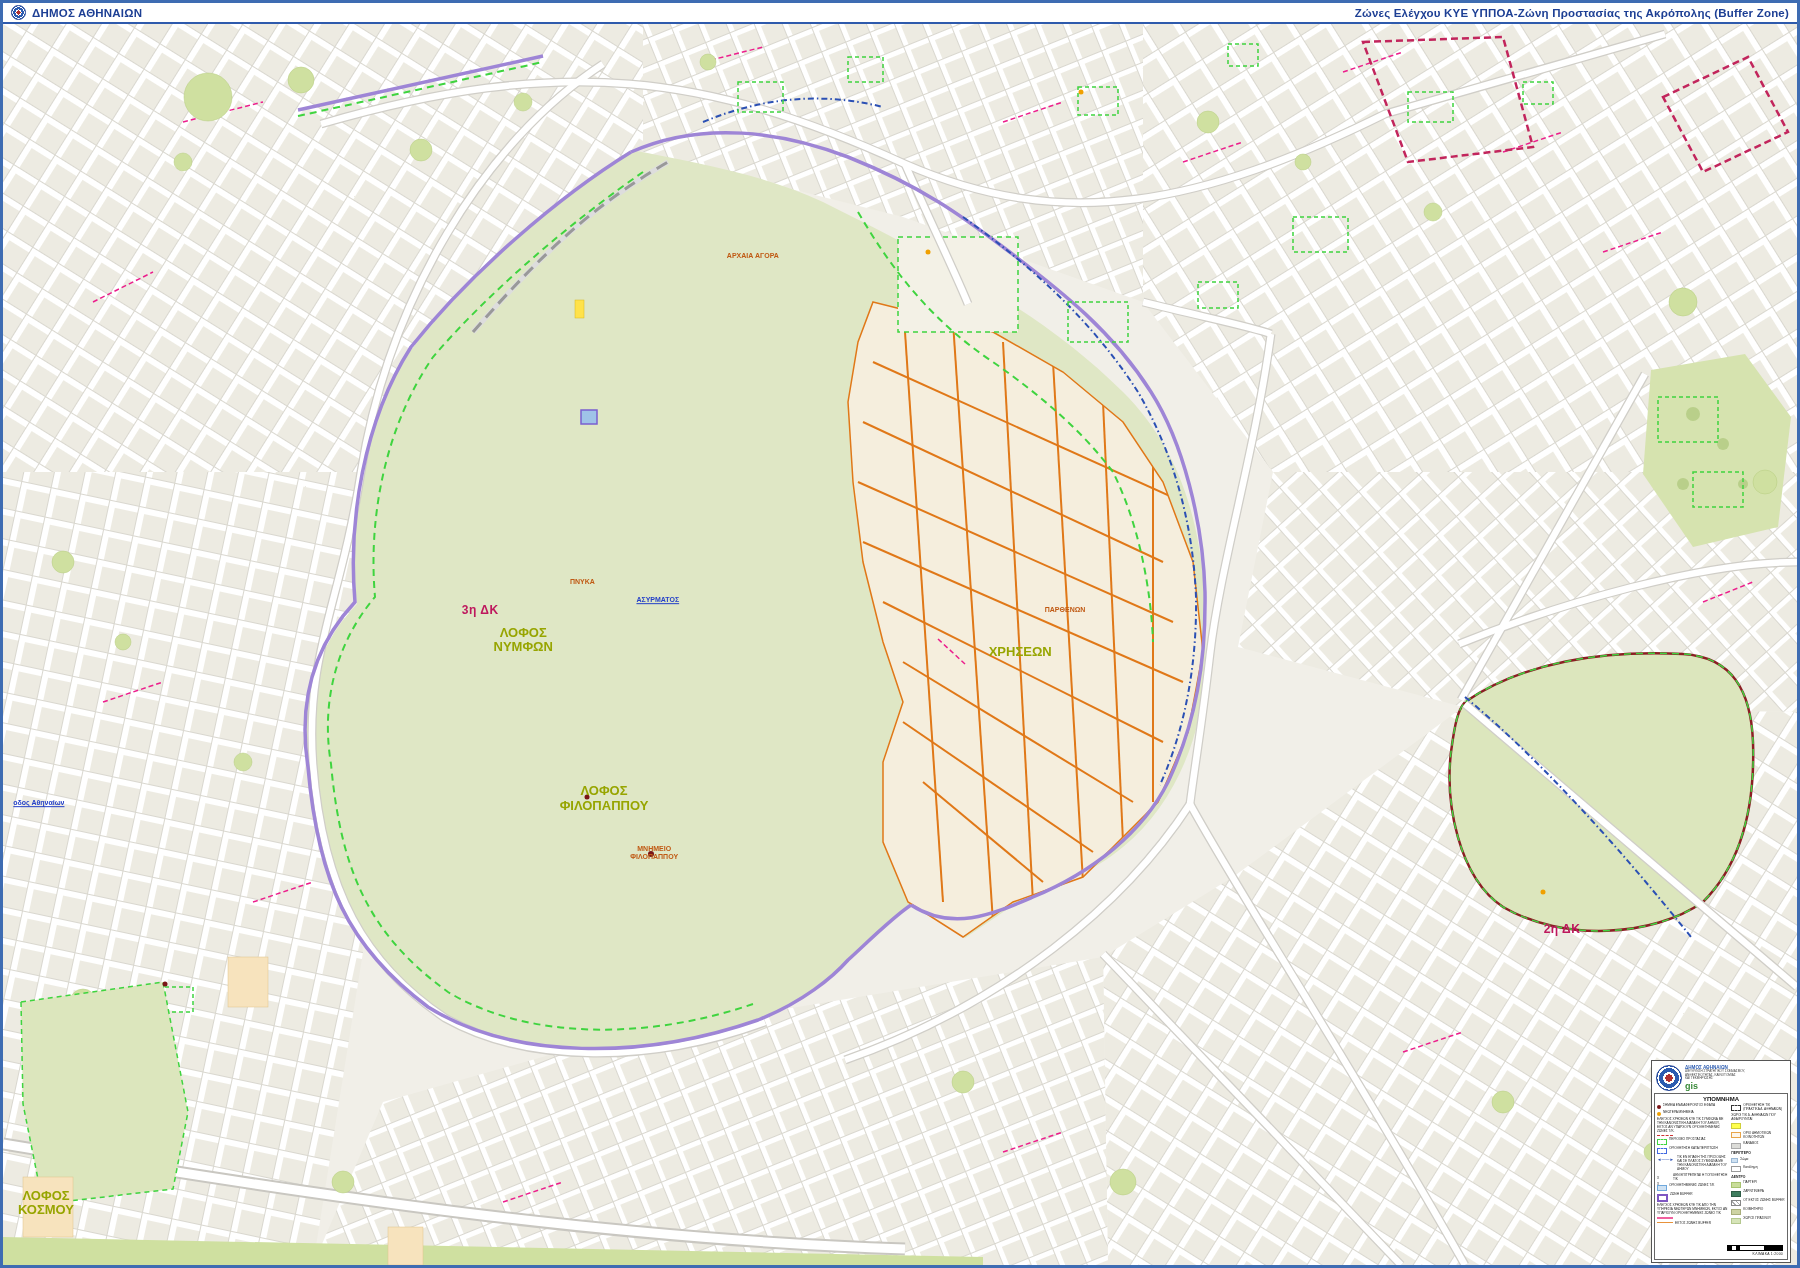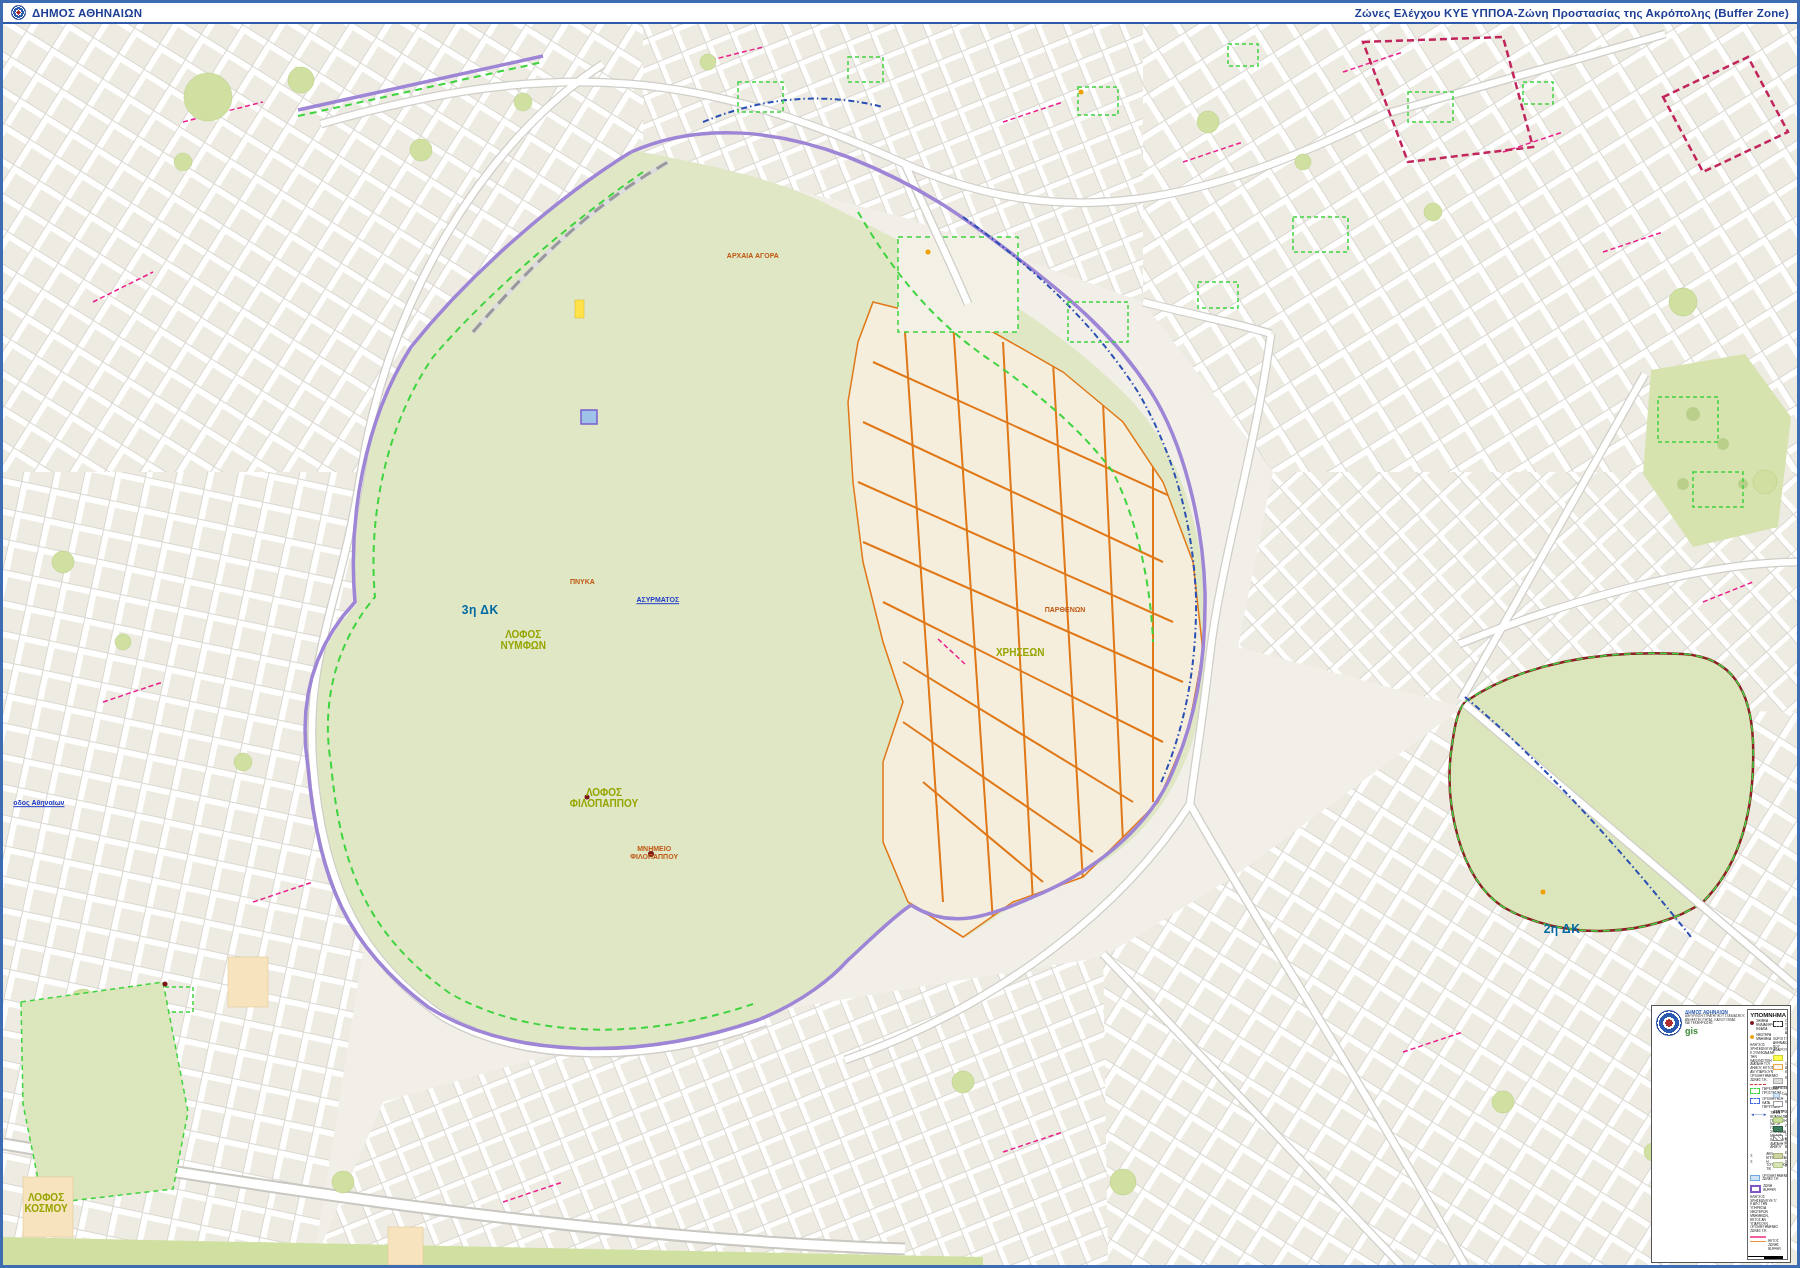--- a/index.html
+++ b/index.html
@@ -13,26 +13,26 @@
     background:radial-gradient(circle,#b03030 0 22%,#ffffff 22% 34%,#2b5bb0 34% 58%,#ffffff 58% 68%,#2b5bb0 68% 100%);
     border:1px solid #1d3f94;box-sizing:border-box;}
   .emblem.small{width:15px;height:15px;}
   #header .htxt{font-size:11.5px;font-weight:bold;color:#1d3f94;letter-spacing:.2px;}
   
   #map{position:absolute;left:3px;top:24px;right:3px;bottom:3px;overflow:hidden;}
   #mapsvg{position:absolute;left:0;top:0;width:1794px;height:1241px;}
   #map-labels{position:absolute;inset:0;z-index:10;}
   .mlabel{position:absolute;transform:translate(-50%,-50%);font-weight:bold;white-space:pre-line;text-align:center;line-height:1.1;}
   .c-orange{color:#c05a14;font-size:7px;}
-  .c-green{color:#97a500;font-size:10px;}
-  .c-red{color:#0369a1;font-size:12px;letter-spacing:.5px;}
+  .c-green{color:#97a500;font-size:13px;}
+  .c-red{color:#be185d;font-size:12px;letter-spacing:.5px;}
   .c-blue{color:#2440c8;font-size:7px;text-decoration:underline;}
   
-  #legend{position:absolute;right:9px;bottom:5px;width:140px;height:258px;background:#fff;border:1px solid #555;
-          box-sizing:border-box;z-index:20;display:flex;flex-direction:row;padding:2px;}
+  #legend{position:absolute;right:9px;bottom:5px;width:140px;height:203px;background:#fff;border:1px solid #555;
+          box-sizing:border-box;z-index:20;display:flex;flex-direction:column;padding:2px;}
   #legend-org{display:flex;gap:3px;align-items:flex-start;padding:2px 2px 1px 2px;}
   .emblem.big{width:26px;height:26px;flex:none;}
   .orgtxt{display:flex;flex-direction:column;line-height:1.15;}
   .orgname{font-size:4.6px;font-weight:bold;color:#2b5bb0;}
   .orgdept{font-size:3.1px;color:#444;}
   .gis{font-size:9px;font-weight:bold;color:#3a8a3a;line-height:1;margin-top:1px;}
   #legend-inner{border:1px solid #666;flex:1;display:flex;flex-direction:column;padding:2px;margin-top:1px;overflow:hidden;}
   #legend-title{text-align:center;font-size:6px;font-weight:bold;color:#111;margin-bottom:2px;}
   #legend-cols{display:flex;gap:3px;flex:1;}
   #legend-left{width:57%;}

